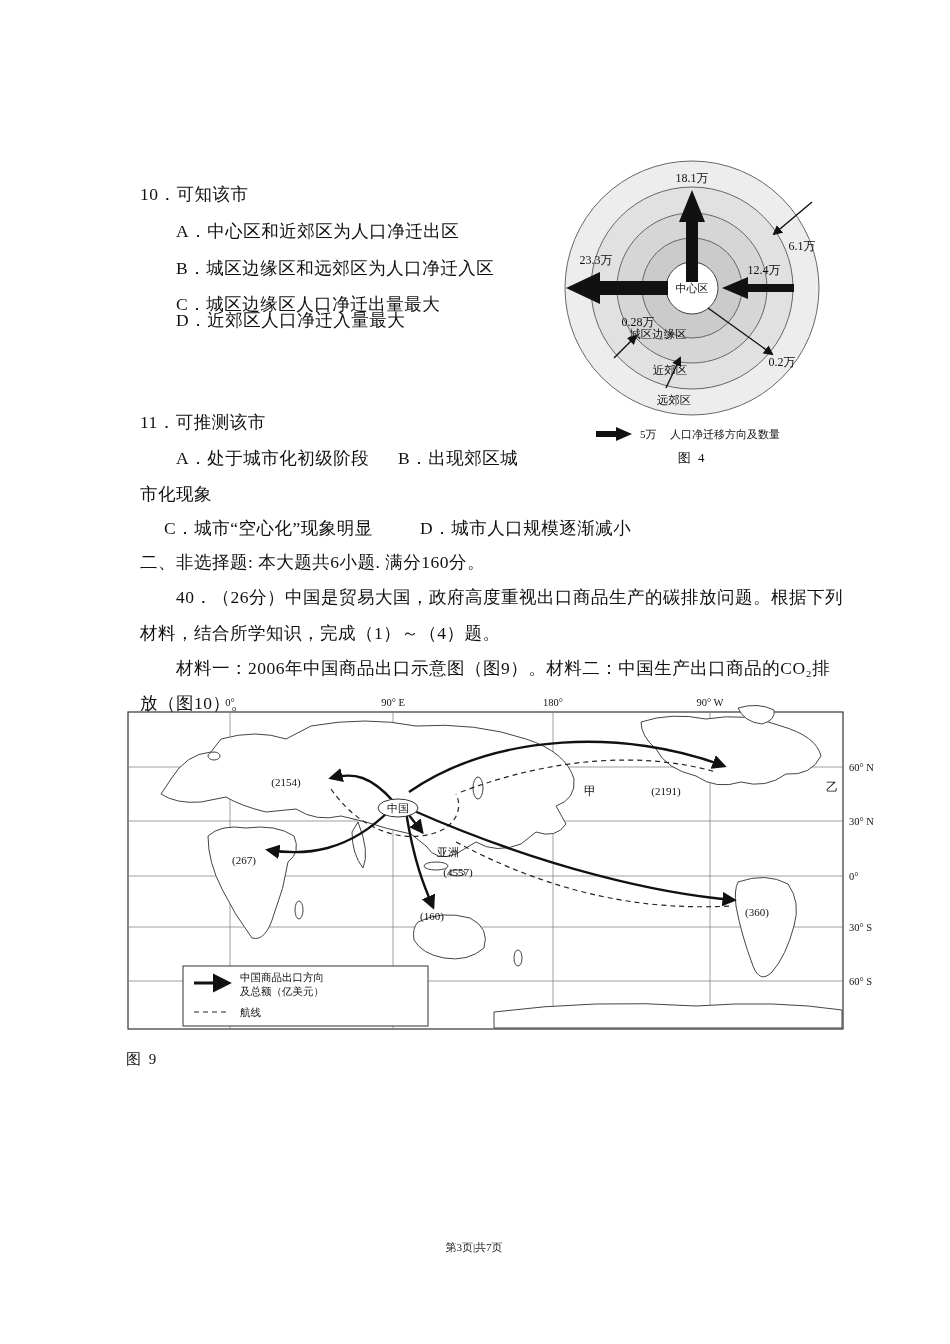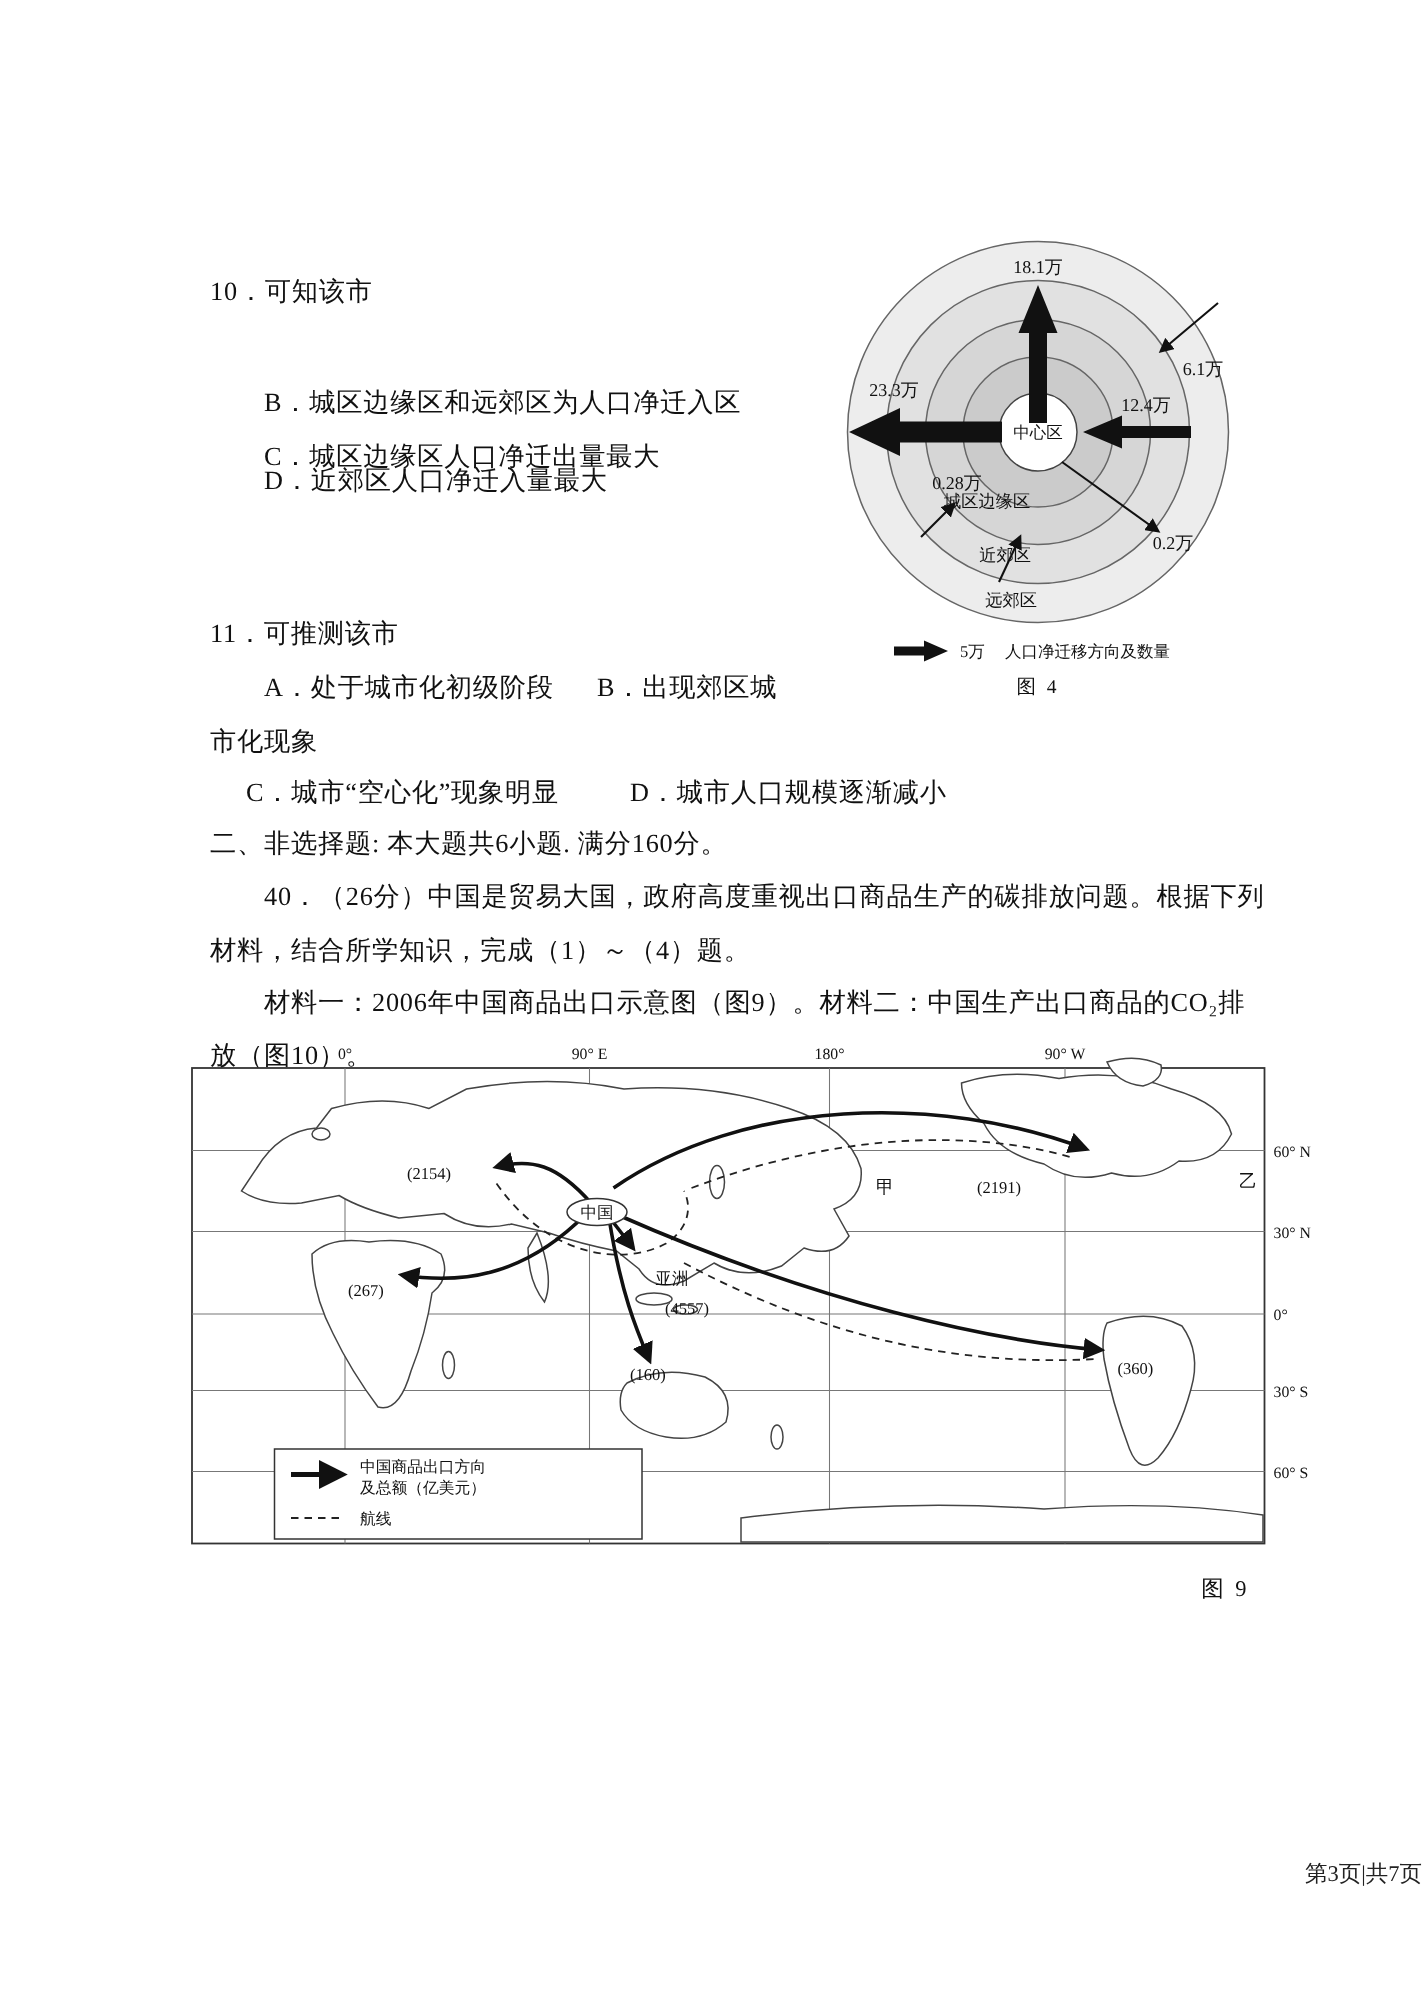--- a/index.html
+++ b/index.html
@@ -1,31 +1,32 @@
 <!DOCTYPE html>
 <html><head>
 <meta charset="utf-8">
 <style>
   html,body{margin:0;padding:0;background:#888;}
   .page{
     position:relative;width:950px;height:1344px;background:#ffffff;
     font-family:"Liberation Serif", serif;color:#111;overflow:hidden;margin:0 auto;
   }
   .t{position:absolute;font-size:17.5px;white-space:nowrap;letter-spacing:0.5px;}
-  .footer{position:absolute;left:0;top:1240px;width:948px;text-align:right;font-size:15px;color:#222;}
+  .footer{position:absolute;left:0;top:1240px;width:948px;text-align:center;font-size:11px;color:#222;}
   .cap{position:absolute;font-size:15px;letter-spacing:2px;}
   svg text{font-family:"Liberation Serif", serif;fill:#111;}
   .figwrap{position:absolute;}
 </style>
 </head>
 <body>
 
 <div class="page">
 
   <div class="t" style="left:140px;top:182px">10．可知该市</div>
+  <div class="t" style="left:176px;top:219px">A．中心区和近郊区为人口净迁出区</div>
   <div class="t" style="left:176px;top:292px">C．城区边缘区人口净迁出量最大</div>
   <div class="t" style="left:176px;top:256px">B．城区边缘区和远郊区为人口净迁入区</div>
   <div class="t" style="left:176px;top:308px">D．近郊区人口净迁入量最大</div>
 
   <div class="figwrap" style="left:540px;top:148px">
     <svg width="305" height="318" viewBox="0 0 305 318">
       <defs>
         <marker id="ah4" viewBox="0 0 10 10" refX="8" refY="5" markerWidth="7" markerHeight="7" orient="auto">
           <path d="M0,0 L10,5 L0,10 z" fill="#111"></path>
         </marker>
@@ -173,17 +174,17 @@
         <rect x="57" y="272" width="245" height="60" fill="#ffffff" stroke="#333"></rect>
         <line x1="68" y1="289" x2="102" y2="289" stroke="#111" stroke-width="3.2" marker-end="url(#ah9)"></line>
         <text x="114" y="287" font-size="10.5">中国商品出口方向</text>
         <text x="114" y="301" font-size="10.5">及总额（亿美元）</text>
         <line x1="68" y1="318" x2="102" y2="318" stroke="#222" stroke-width="1.2" stroke-dasharray="5 4"></line>
         <text x="114" y="322" font-size="10.5">航线</text>
       </g>
     </svg>
   </div>
 
-  <div class="cap" style="left:113px;top:1050px;width:720px;text-align:right">图 9</div>
+  <div class="cap" style="left:126px;top:1050px;width:720px;text-align:left">图 9</div>
 
   <div class="footer">第3页|共7页</div>
 
 </div>
 
 </body></html>

